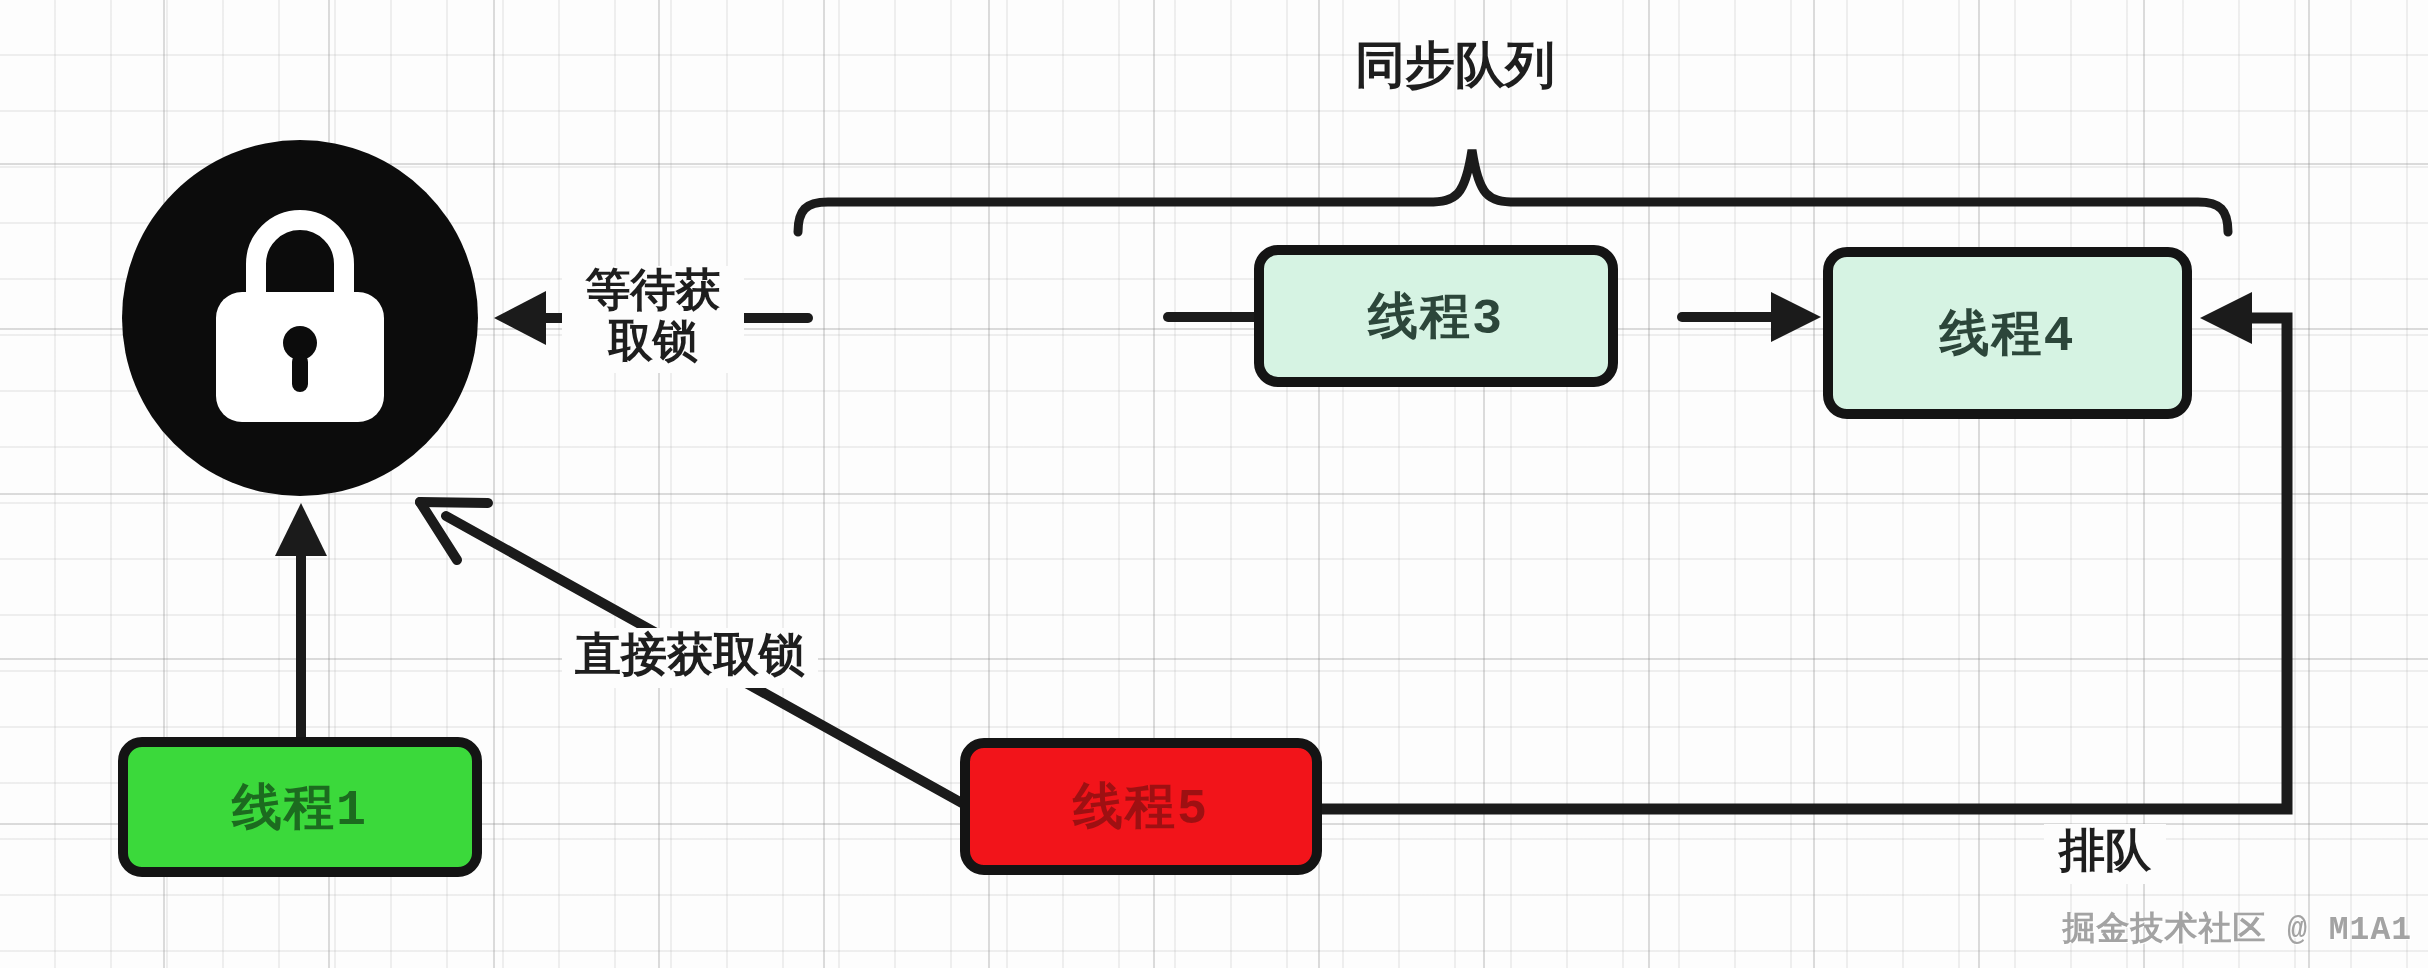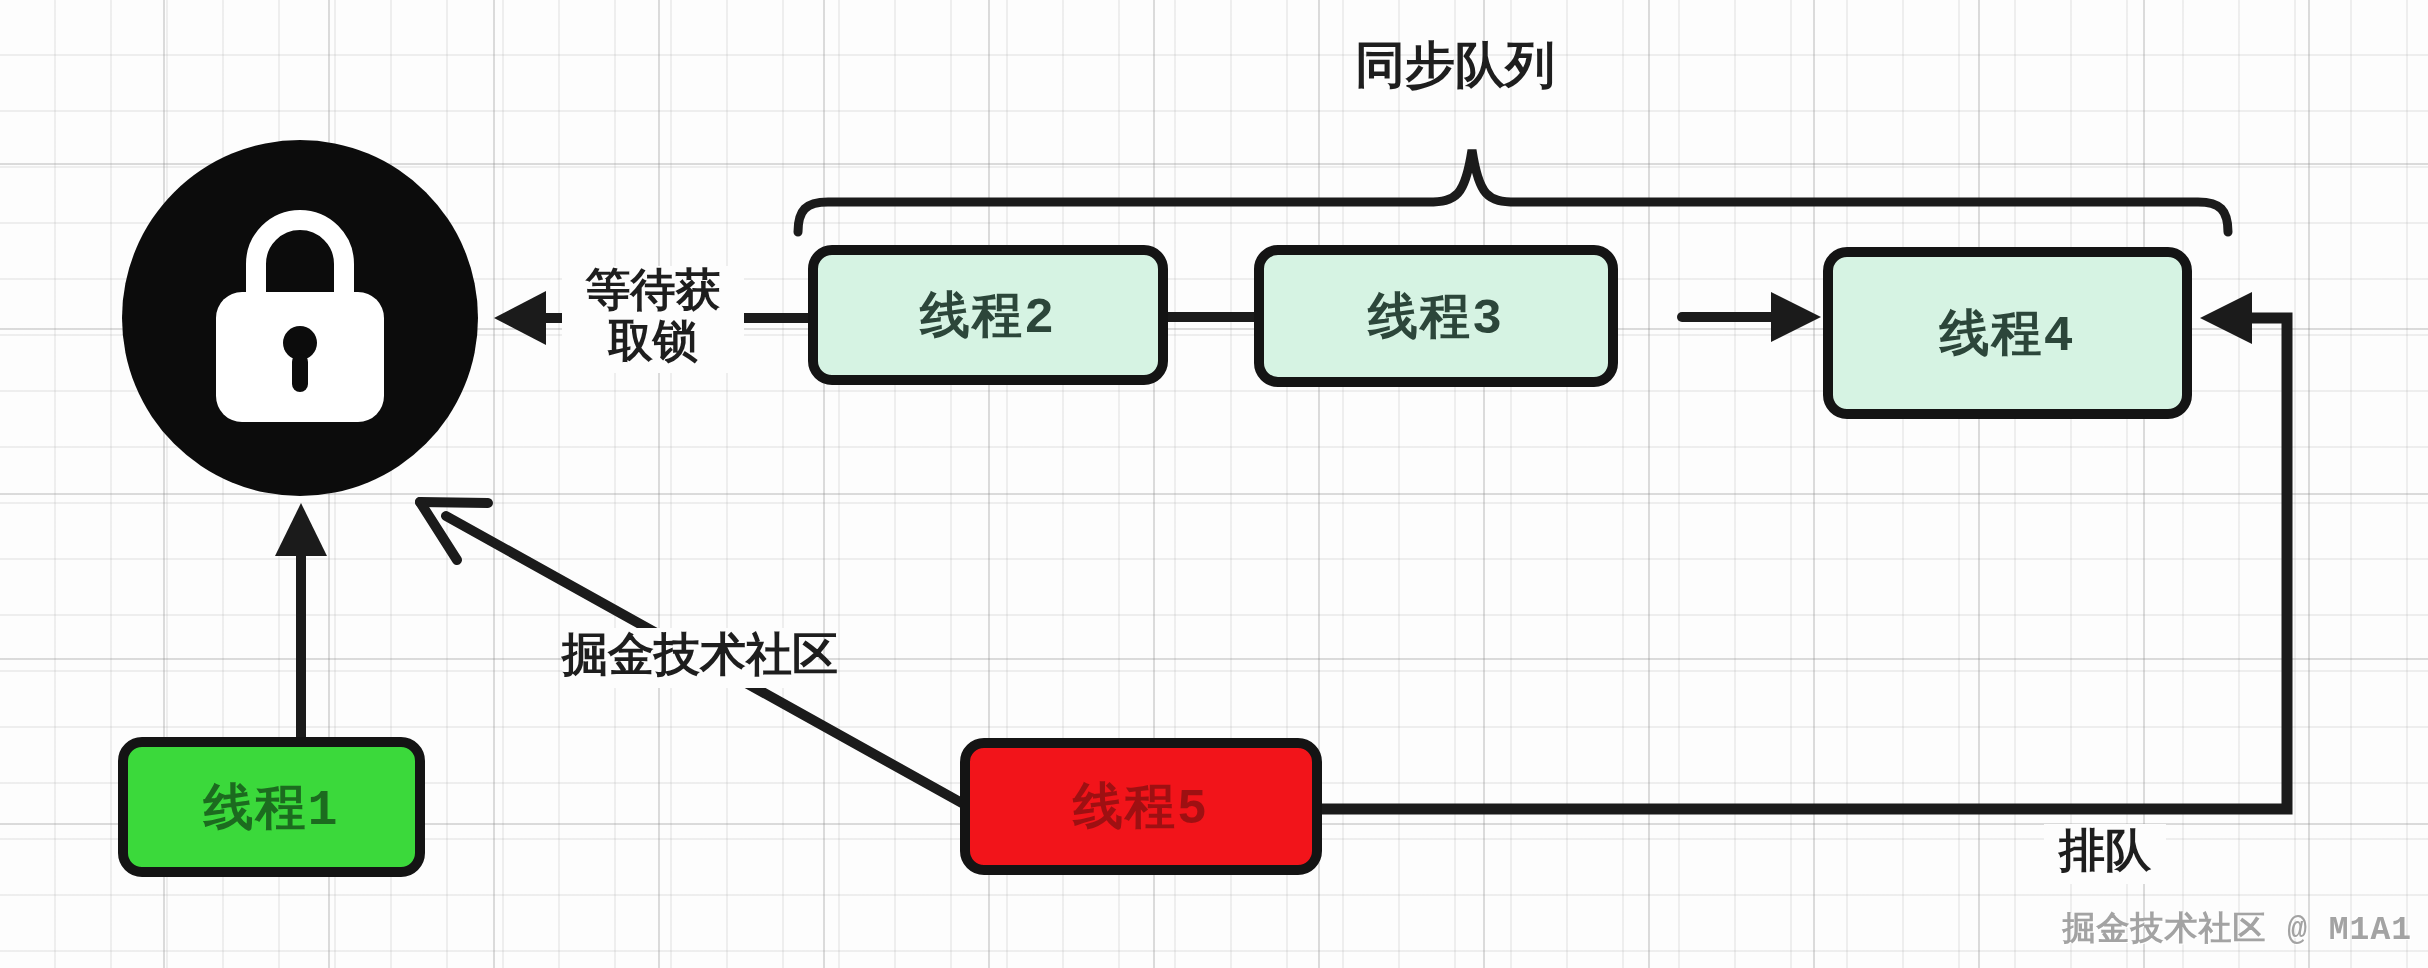--- a/index.html
+++ b/index.html
@@ -93,40 +93,37 @@
     <svg width="356" height="356" viewBox="0 0 356 356">
       <path d="M 134 160 L 134 124 A 44 44 0 0 1 222 124 L 222 160" stroke="#ffffff" stroke-width="20" fill="none"></path>
       <rect x="94" y="152" width="168" height="130" rx="26" fill="#ffffff"></rect>
       <circle cx="178" cy="203" r="17" fill="#0c0c0c"></circle>
       <rect x="170" y="214" width="16" height="38" rx="8" fill="#0c0c0c"></rect>
     </svg>
   </div>
 
   <div class="lbl lbl-queue-title">同步队列</div>
 
-  <div class="node mint" style="left:808px;top:245px;width:360px;height:140px;">
-    <span>线程2</span>
-  </div>
   <div class="node mint" style="left:1254px;top:245px;width:364px;height:142px;">
     <span>线程3</span>
   </div>
   <div class="node mint" style="left:1823px;top:247px;width:369px;height:172px;">
     <span>线程4</span>
   </div>
 
-  <div class="node green" style="left:118px;top:737px;width:307px;height:140px;">
+  <div class="node green" style="left:118px;top:737px;width:364px;height:140px;">
     <span>线程1</span>
   </div>
 
   <div class="node red" style="left:960px;top:738px;width:362px;height:137px;">
     <span>线程5</span>
   </div>
 
   <div class="lbl lbl-wait">
     <div>等待获</div>
     <div>取锁</div>
   </div>
-  <div class="lbl lbl-direct">掘金技术社区</div>
+  <div class="lbl lbl-direct">直接获取锁</div>
   <div class="lbl lbl-enqueue">排队</div>
 
   <div class="watermark">掘金技术社区 @ M1A1</div>
 
 </div>
 
 </body></html>

